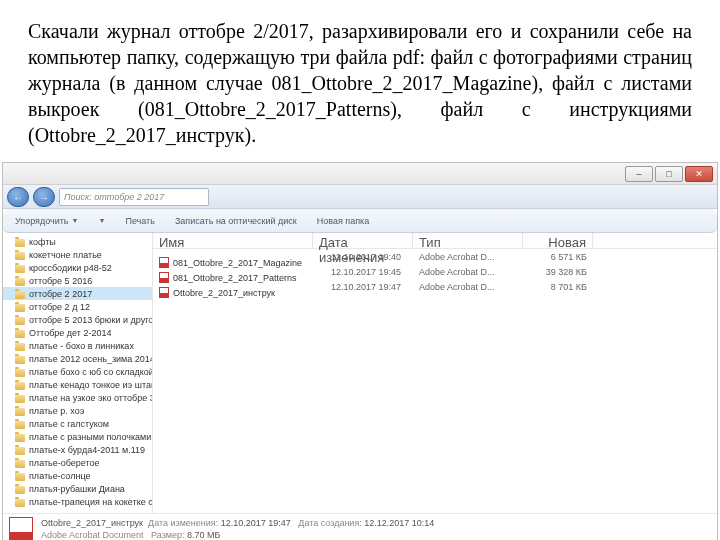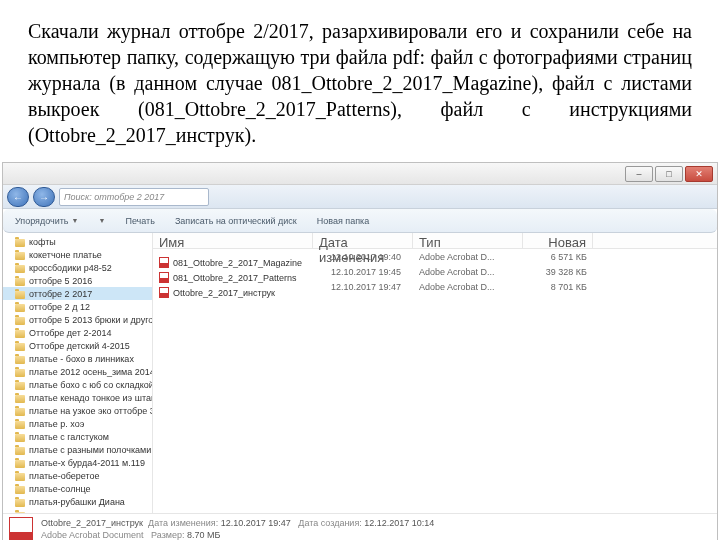--- a/index.html
+++ b/index.html
@@ -113,24 +113,20 @@
           <span class="foldericon"></span>
           <span>оттобре 2 д 12</span>
         </div>
         <div class="sideitem">
           <span class="foldericon"></span>
           <span>оттобре 5 2013 брюки и другое</span>
         </div>
         <div class="sideitem">
           <span class="foldericon"></span>
           <span>Оттобре дет 2-2014</span>
-        </div>
-        <div class="sideitem">
-          <span class="foldericon"></span>
-          <span>Оттобре детский 4-2015</span>
         </div>
         <div class="sideitem">
           <span class="foldericon"></span>
           <span>платье - бохо в линниках</span>
         </div>
         <div class="sideitem">
           <span class="foldericon"></span>
           <span>платье 2012 осень_зима 2014</span>
         </div>
         <div class="sideitem">

